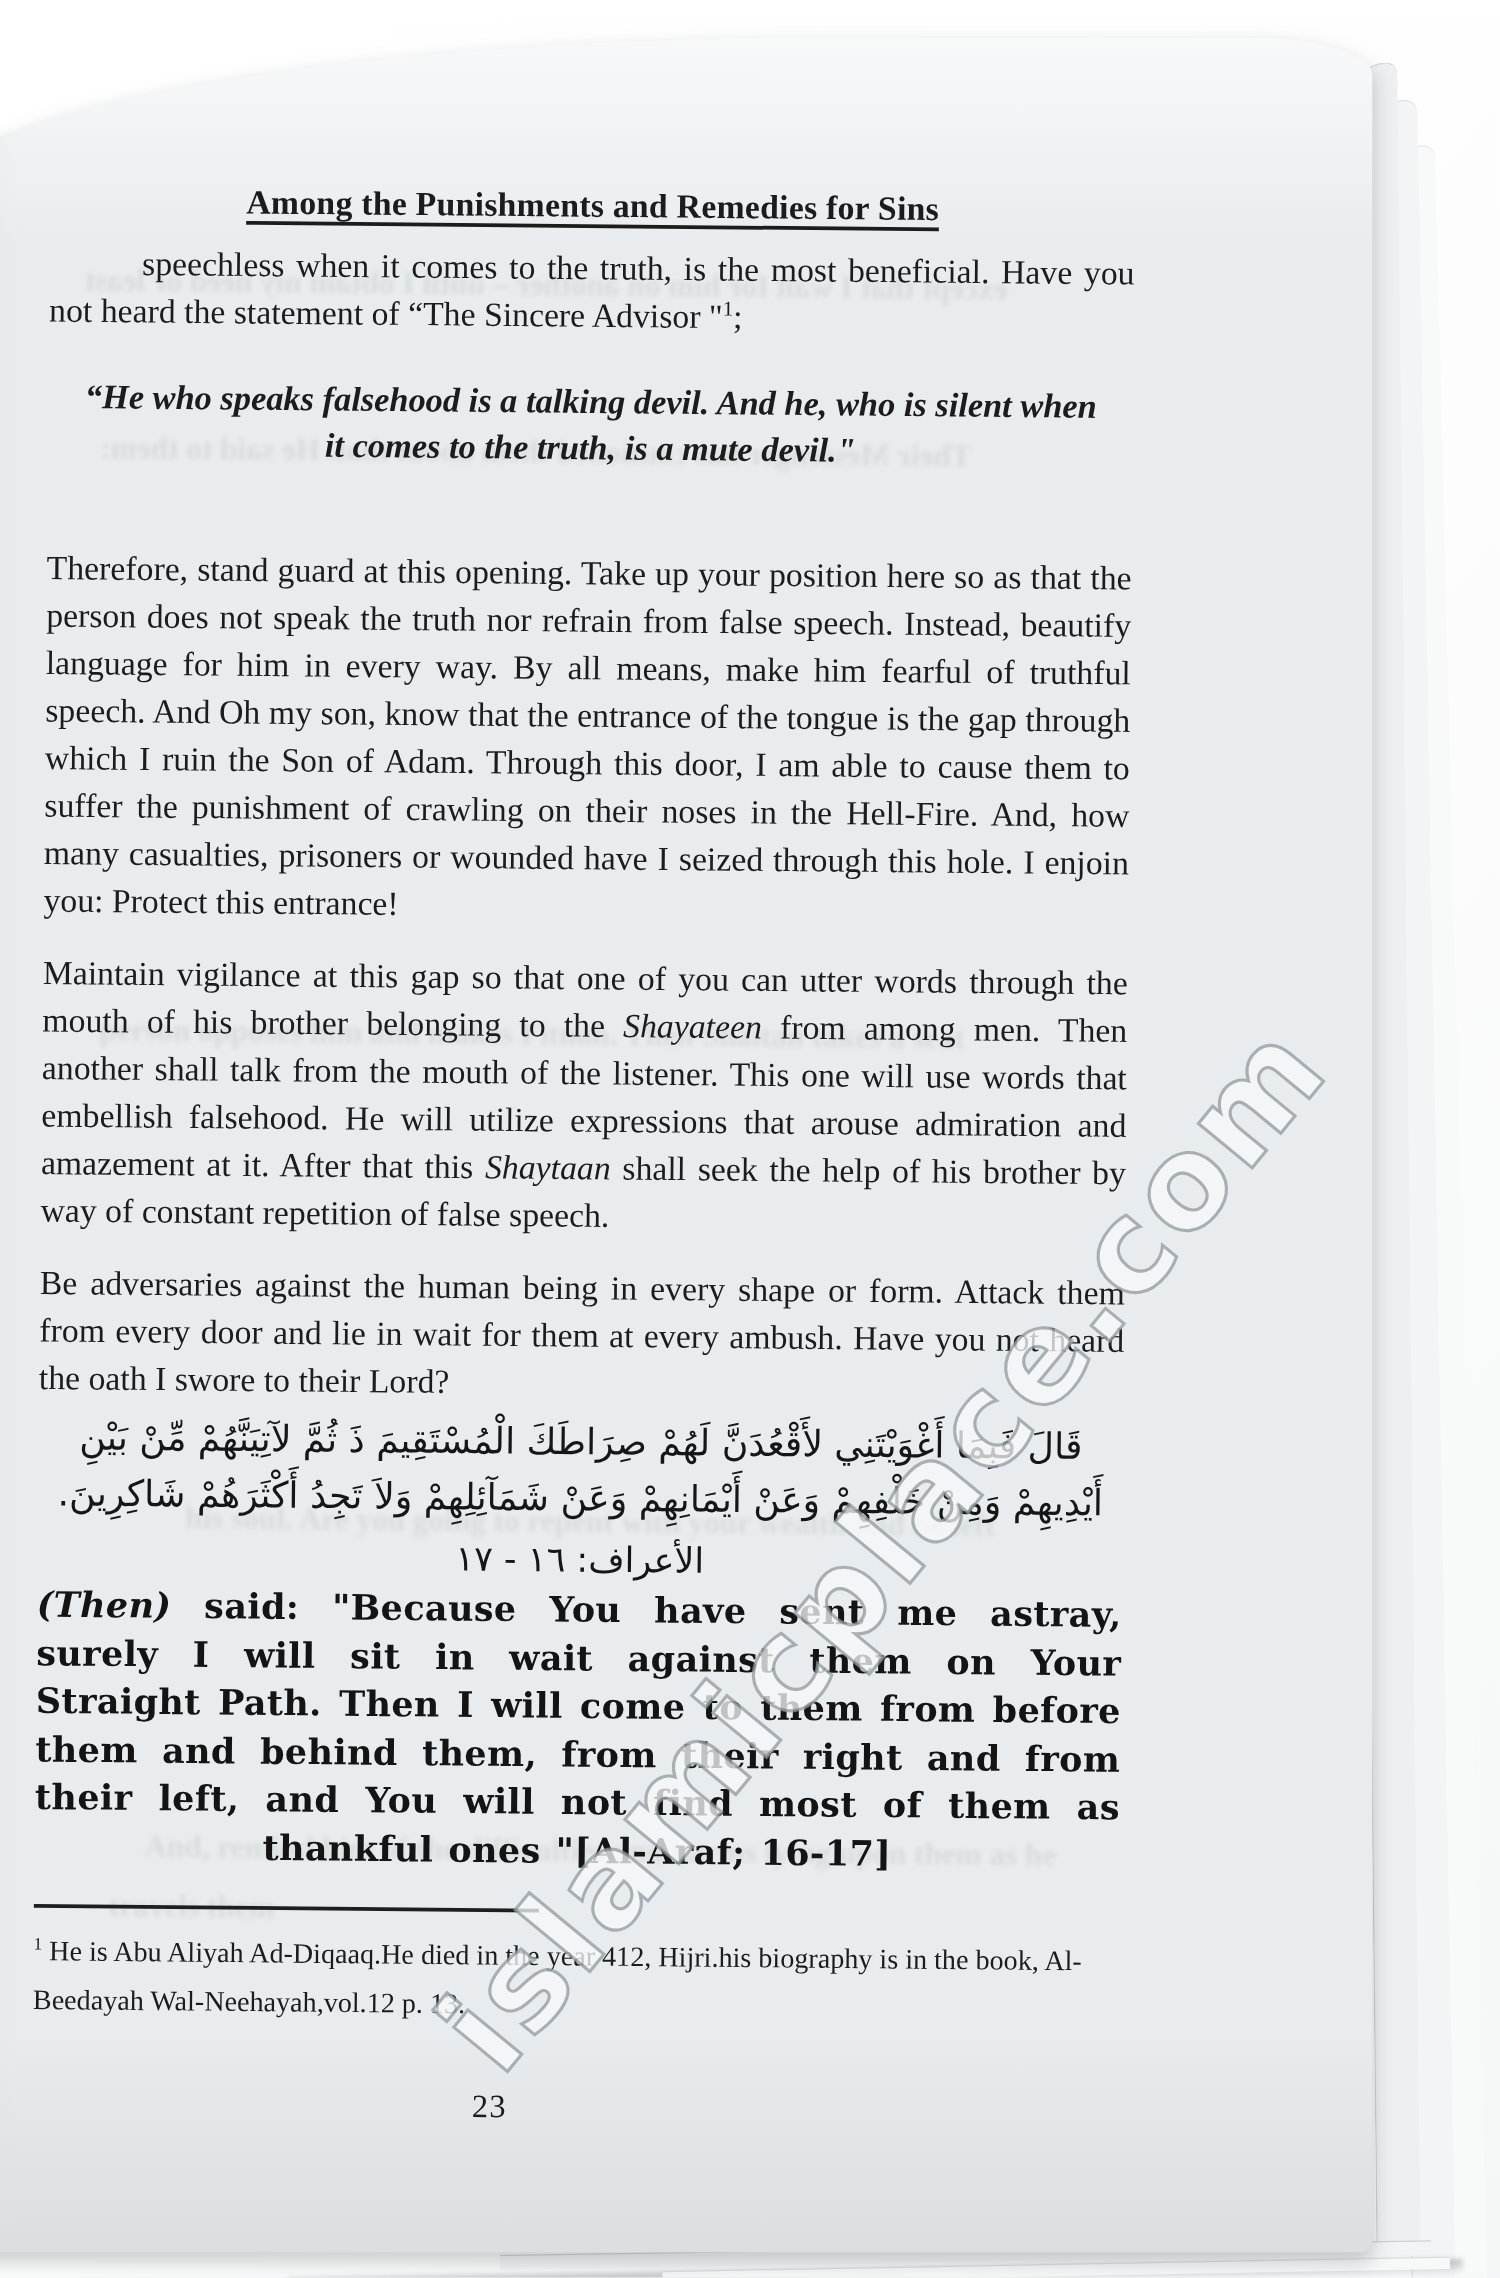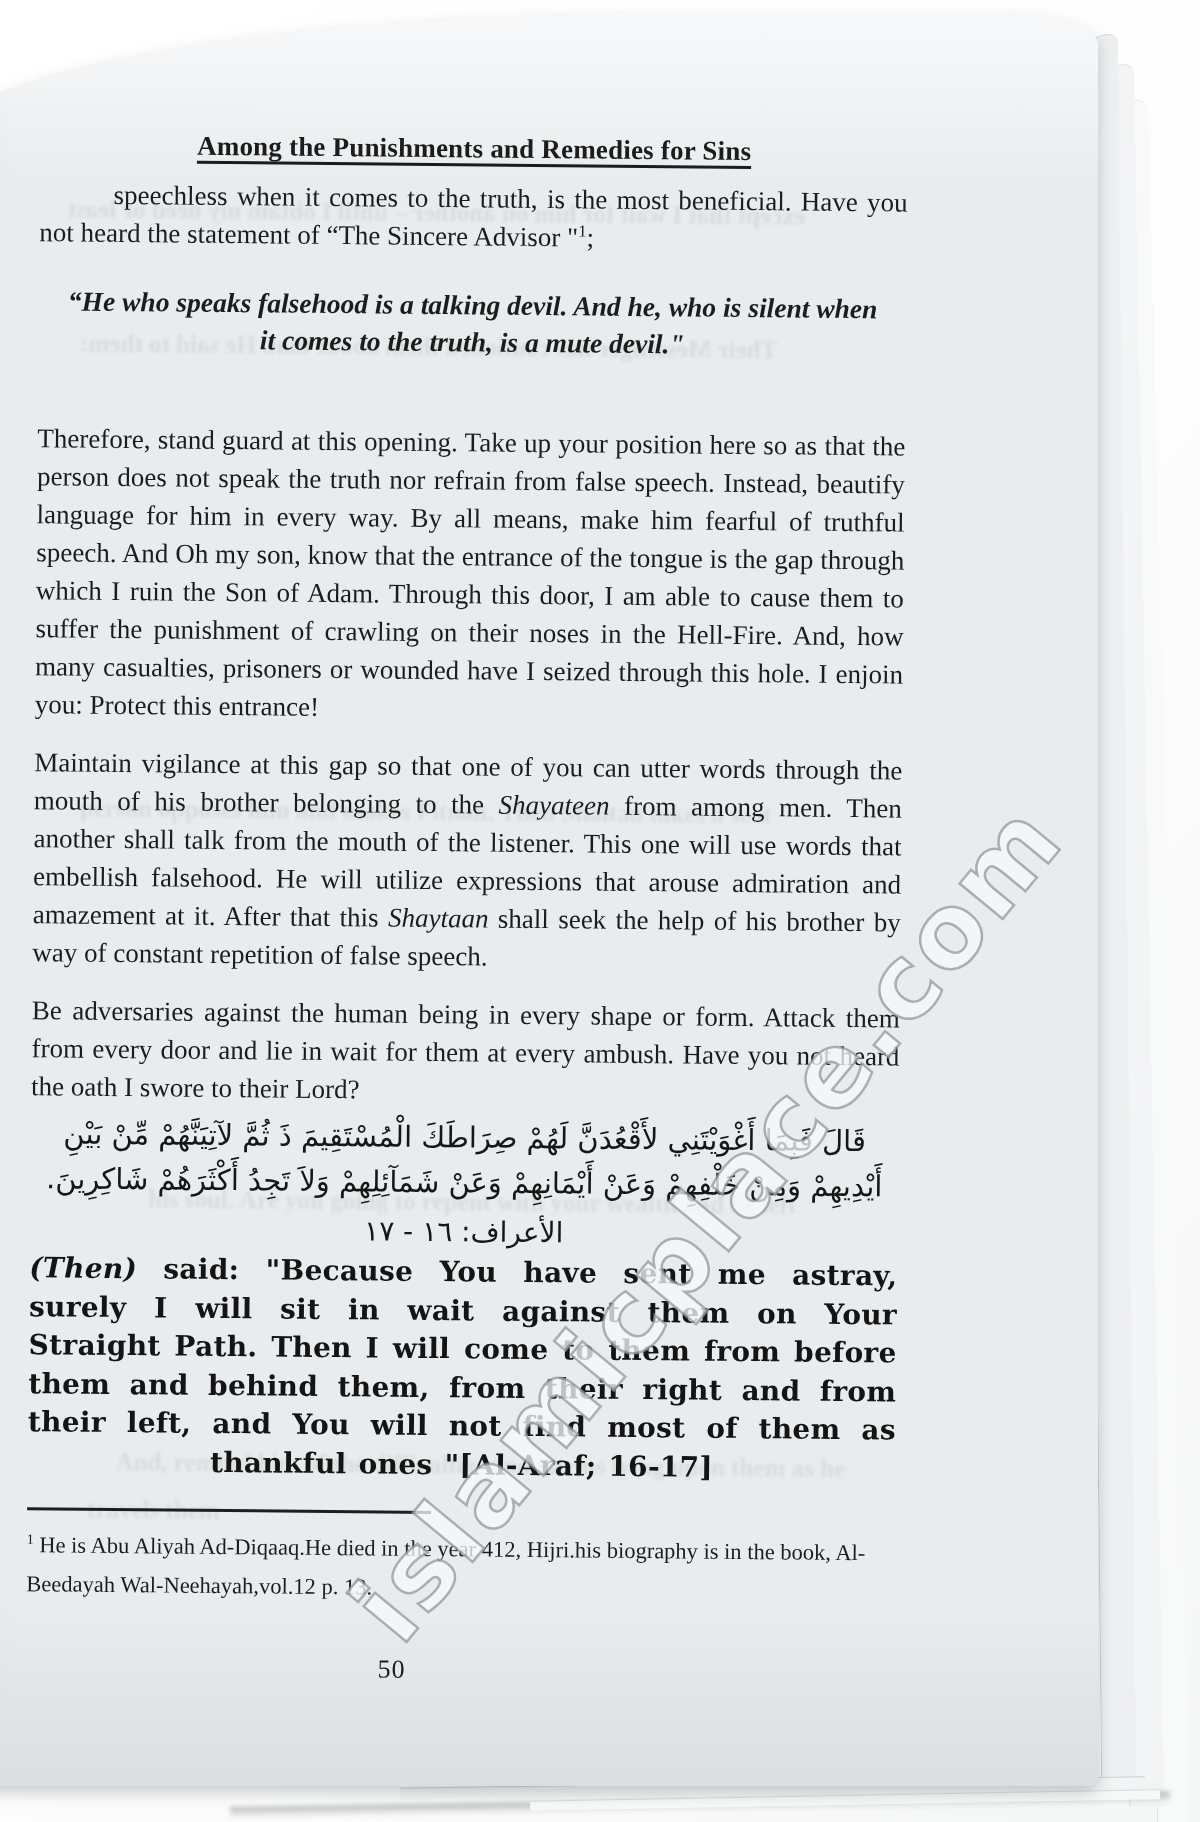--- a/index.html
+++ b/index.html
@@ -3,20 +3,21 @@
 <meta charset="utf-8">
 <style>
   html, body { margin:0; padding:0; }
   body {
     width:1200px; height:1822px; position:relative; overflow:hidden;
     background:#ffffff;
     font-family:"Liberation Serif", serif;
   }
   .photo { position:absolute; inset:0;
     background: linear-gradient(130deg, #ffffff 0%, #fdfdfd 55%, #f5f6f6 100%);
+    margin-top: 16px;
   }
 
   
   .stack { position:absolute; }
   .stack-3 { left:1136px; top:100px; width:32px; height:1722px; background:#f8f9f9;
     border-left:1px solid #dde0e1; border-top:1px solid #e4e6e7; transform:rotate(-1.4deg);
     border-radius:30px 14px 4px 4px; }
   .stack-2 { left:1114px; top:64px; width:34px; height:1742px; background:#f3f4f5;
     border-left:1px solid #d2d6d8; border-top:1px solid #dde0e2; transform:rotate(-1deg);
     border-radius:30px 12px 4px 4px; }
@@ -138,18 +139,18 @@
         <div class="arabic-verse">قَالَ فَبِمَا أَغْوَيْتَنِي لأَقْعُدَنَّ لَهُمْ صِرَاطَكَ الْمُسْتَقِيمَ ذَ ثُمَّ لآتِيَنَّهُمْ مِّنْ بَيْنِ أَيْدِيهِمْ وَمِنْ خَلْفِهِمْ وَعَنْ أَيْمَانِهِمْ وَعَنْ شَمَآئِلِهِمْ وَلاَ تَجِدُ أَكْثَرَهُمْ شَاكِرِينَ.</div>
         <div class="arabic-ref">الأعراف: ١٦ - ١٧</div>
       </div>
 
       <p class="quote-bold"><i>(Then)</i><span> said: "Because You have sent me astray, surely I will sit in wait against them on Your Straight Path. Then I will come to them from before them and behind them, from their right and from their left, and You will not find most of them as thankful ones "[Al-Araf; 16-17]</span></p>
 
       <div class="footnote-rule"></div>
 
       <p class="footnote"><sup>1</sup><span> He is Abu Aliyah Ad-Diqaaq.He died in the year 412, Hijri.his biography is in the book, Al-Beedayah Wal-Neehayah,vol.12 p. 13.</span></p>
 
-      <div class="page-number">50</div>
+      <div class="page-number">23</div>
     </div>
 
     <div class="watermark">islamicplace.com</div>
   </div>
 </div>
 
 </body></html>

